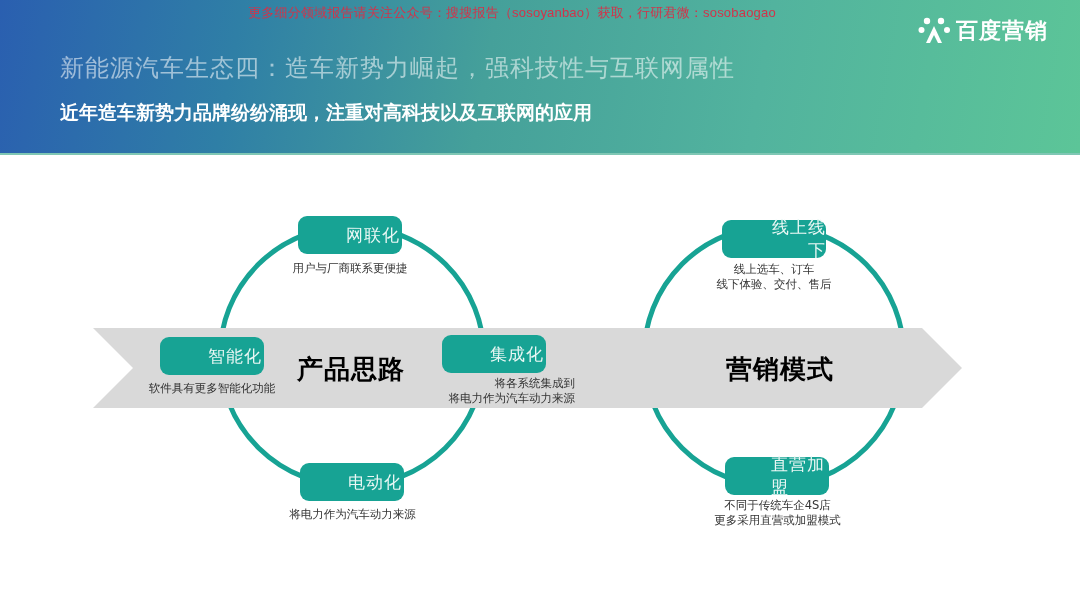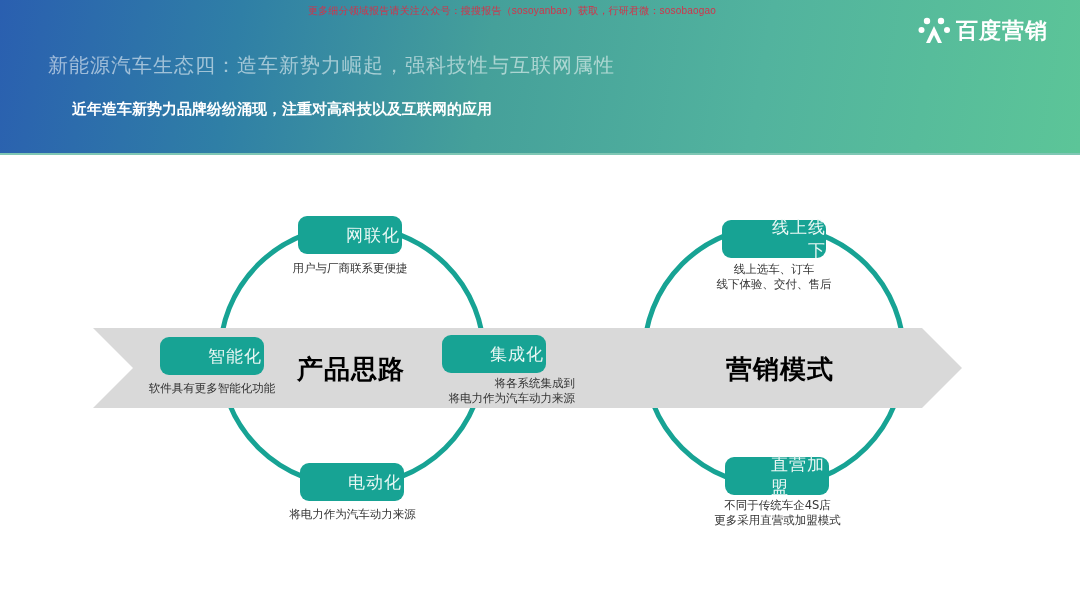--- a/index.html
+++ b/index.html
@@ -6,38 +6,38 @@
     html, body { width: 1080px; height: 605px; overflow: hidden; background: #ffffff; }
     body { position: relative; font-family: "DejaVu Sans", "Liberation Sans", sans-serif; }
 
     .header {
       position: absolute; left: 0; top: 0; width: 1080px; height: 155px;
       background: linear-gradient(100deg, #2a5fb0 0%, #2f7fa6 22%, #45a09a 45%, #52b39e 70%, #5cc598 100%);
       border-bottom: 2px solid #7fc7b4;
     }
     .watermark {
       position: absolute; left: 0; width: 1024px; top: 4px; text-align: center;
-      font-size: 10px; color: #d2334a; letter-spacing: 0.2px;
+      font-size: 13px; color: #d2334a; letter-spacing: 0.2px;
       font-family: "Liberation Sans", sans-serif;
     }
     .logo {
       position: absolute; left: 918px; top: 14px; height: 34px; display: flex; align-items: center;
     }
     .logo-mark { width: 34px; height: 30px; position: relative; }
     .logo-text {
       color: #ffffff; font-size: 22px; font-weight: bold; margin-left: 4px; letter-spacing: 1px;
       font-family: "DejaVu Sans", sans-serif;
     }
     .title {
-      position: absolute; left: 48px; top: 52px; font-size: 20px; color: rgba(255,255,255,0.55);
+      position: absolute; left: 60px; top: 52px; font-size: 24px; color: rgba(255,255,255,0.55);
       font-weight: 300; letter-spacing: 1px; white-space: nowrap;
       font-family: Liberation Serif, serif;
     }
     .subtitle {
-      position: absolute; left: 72px; top: 100px; font-size: 15px; color: #ffffff; font-weight: bold;
+      position: absolute; left: 60px; top: 100px; font-size: 19px; color: #ffffff; font-weight: bold;
       white-space: nowrap; font-family: Liberation Mono, monospace;
     }
 
     .diagram { position: absolute; left: 0; top: 0; width: 1080px; height: 605px; }
 
     .pill {
       position: absolute; height: 38px; border-radius: 9px; background: #17a394;
       color: #e9f7f4; font-size: 17px; display: flex; align-items: center; justify-content: center;
       font-family: "DejaVu Sans", sans-serif; letter-spacing: 1px; padding-left: 46px;
     }

